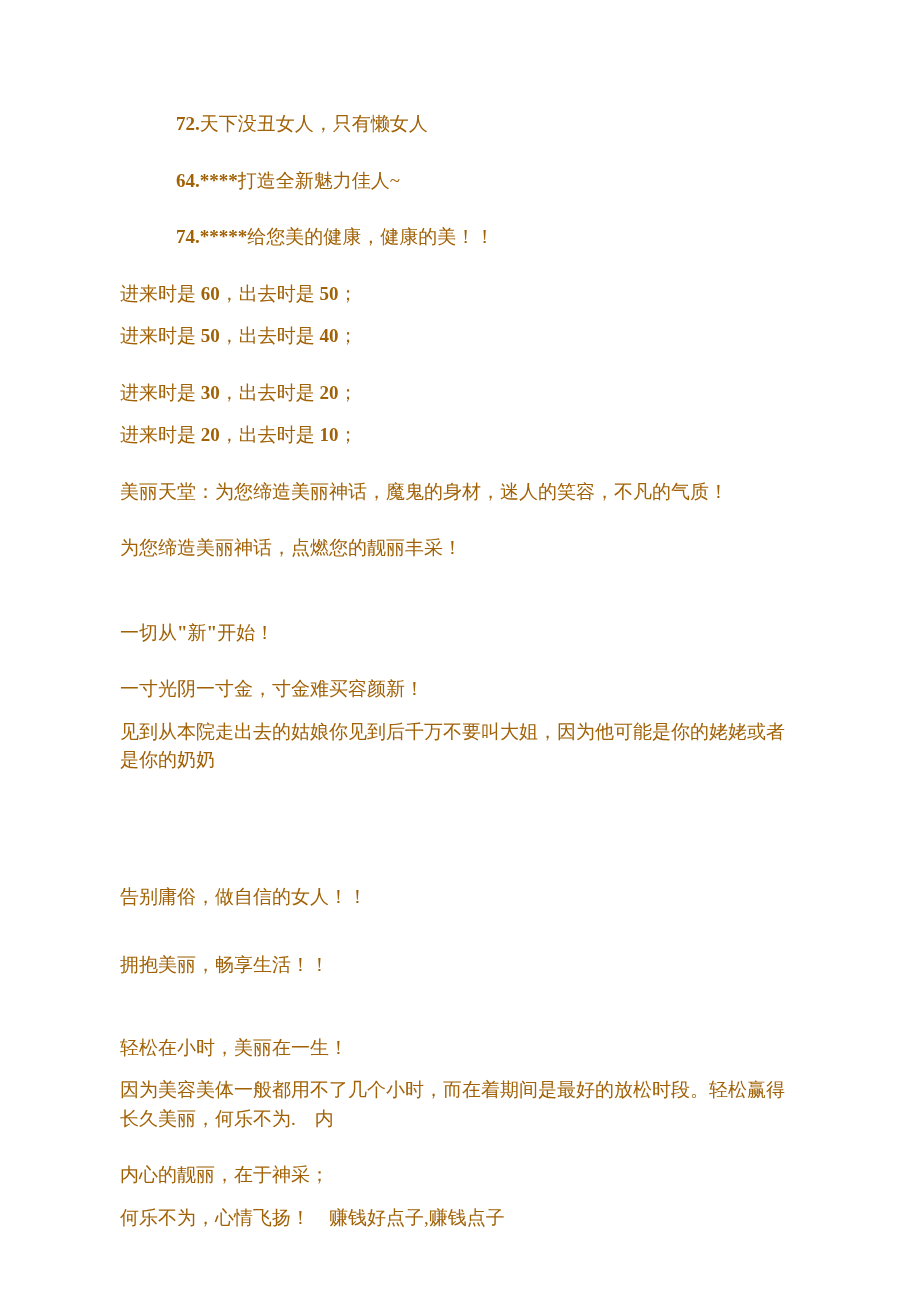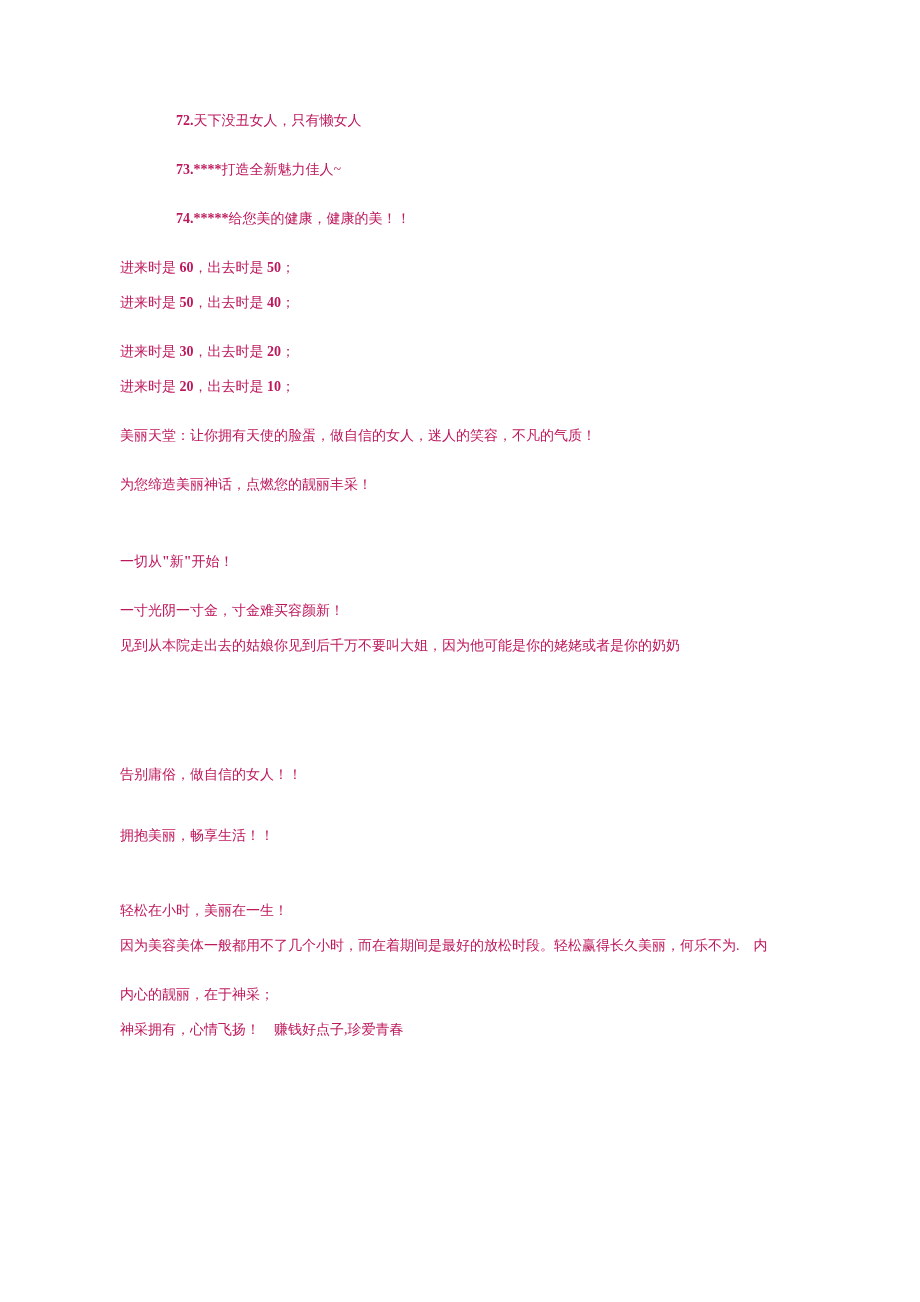--- a/index.html
+++ b/index.html
@@ -4,22 +4,22 @@
 <style>
   body {
     margin: 0;
     padding: 0;
     background: #ffffff;
     font-family: "SimSun", "宋体", serif;
     width: 920px;
   }
   .page {
     padding: 110px 120px 60px 120px;
-    font-size: 14px;
-    color: #be185d;
+    font-size: 19px;
+    color: #a16207;
     line-height: 1.5;
   }
   .indent {
     padding-left: 56px;
   }
   .para {
     margin: 0;
   }
   .gap-small { height: 14px; }
   .gap-med { height: 28px; }
@@ -30,21 +30,21 @@
 <body>
 
 <div class="page">
 
   <p class="para indent">
     <span class="bold">72.</span><span>天下没丑女人，只有懒女人</span>
   </p>
   <div class="gap-med"></div>
 
   <p class="para indent">
-    <span class="bold">73.****</span><span>打造全新魅力佳人~</span>
+    <span class="bold">64.****</span><span>打造全新魅力佳人~</span>
   </p>
   <div class="gap-med"></div>
 
   <p class="para indent">
     <span class="bold">74.*****</span><span>给您美的健康，健康的美！！</span>
   </p>
   <div class="gap-med"></div>
 
   <p class="para">
     <span>进来时是 </span><span class="bold">60</span><span>，出去时是 </span><span class="bold">50</span><span>；</span>
@@ -57,21 +57,21 @@
   <div class="gap-small"></div>
   <p class="para">
     <span>进来时是 </span><span class="bold">30</span><span>，出去时是 </span><span class="bold">20</span><span>；</span>
   </p>
   <div class="gap-small"></div>
   <p class="para">
     <span>进来时是 </span><span class="bold">20</span><span>，出去时是 </span><span class="bold">10</span><span>；</span>
   </p>
   <div class="gap-med"></div>
 
-  <p class="para">美丽天堂：让你拥有天使的脸蛋，做自信的女人，迷人的笑容，不凡的气质！</p>
+  <p class="para">美丽天堂：为您缔造美丽神话，魔鬼的身材，迷人的笑容，不凡的气质！</p>
   <div class="gap-med"></div>
 
   <p class="para">为您缔造美丽神话，点燃您的靓丽丰采！</p>
   <div class="gap-med"></div>
 
   <div class="gap-med"></div>
 
   <p class="para">
     <span>一切从</span><span class="bold">"</span><span>新</span><span class="bold">"</span><span>开始！</span>
   </p>
@@ -93,15 +93,15 @@
   <div class="gap-large"></div>
 
   <div class="gap-small"></div>
   <p class="para">轻松在小时，美丽在一生！</p>
   <div class="gap-small"></div>
   <p class="para">因为美容美体一般都用不了几个小时，而在着期间是最好的放松时段。轻松赢得长久美丽，何乐不为.　内</p>
   <div class="gap-med"></div>
 
   <p class="para">内心的靓丽，在于神采；</p>
   <div class="gap-small"></div>
-  <p class="para">神采拥有，心情飞扬！　赚钱好点子,珍爱青春</p>
+  <p class="para">何乐不为，心情飞扬！　赚钱好点子,赚钱点子</p>
 
 </div>
 
 </body></html>

